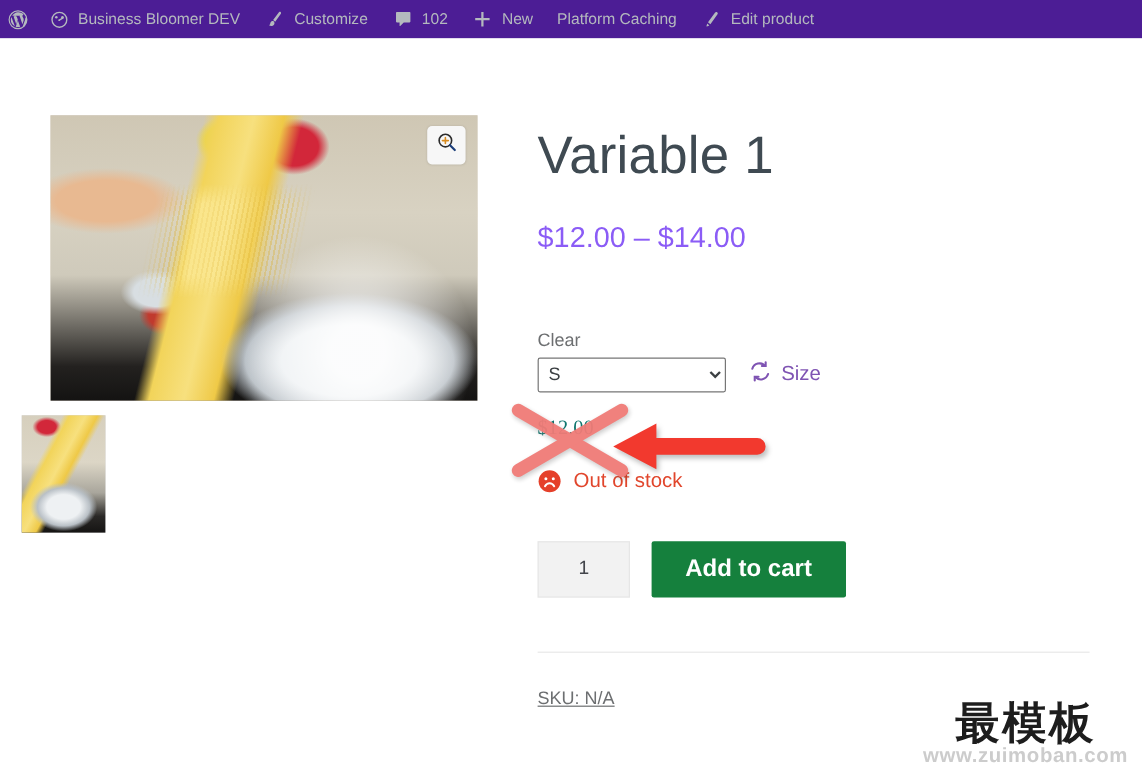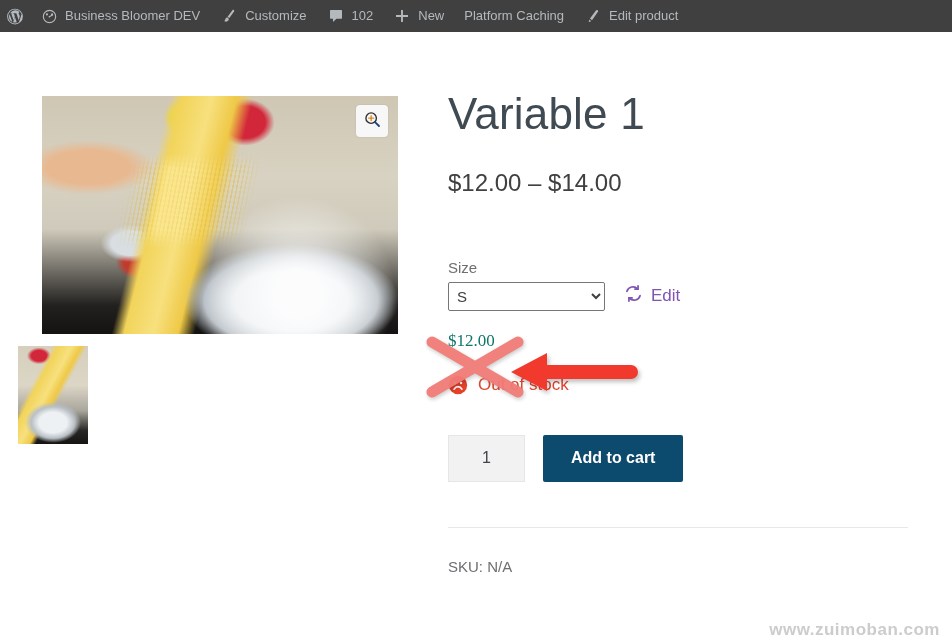--- a/index.html
+++ b/index.html
@@ -8,21 +8,21 @@
     width: 952px; height: 644px;
     overflow: hidden;
     background: #ffffff;
     font-family: "Liberation Sans", sans-serif;
   }
 
   
   #adminbar {
     position: absolute; top: 0; left: 0;
     width: 952px; height: 32px;
-    background: #404040;
+    background: #4c1d95;
     display: flex; align-items: center;
     color: #b4b9be;
     font-size: 13px;
     white-space: nowrap;
   }
   .ab-item {
     display: flex; align-items: center;
     height: 32px; padding: 0 10px;
     color: #b4b9be; text-decoration: none;
     gap: 7px;
@@ -84,30 +84,30 @@
   }
   .photo.thumbshot {
     background:
       radial-gradient(ellipse 50% 26% at 50% 78%, #eef1f3 0 40%, #b9c0c6 62%, rgba(160,168,175,0) 80%),
       linear-gradient(118deg, rgba(245,225,120,0) 28%, #f2d45a 33%, #f7e07e 44%, #efc947 52%, rgba(240,205,80,0) 57%),
       radial-gradient(ellipse 22% 11% at 30% 10%, #d2273a 0 50%, rgba(210,39,58,0) 78%),
       linear-gradient(180deg, #d6cfbd 0%, #dcd6c6 40%, #a9a69c 66%, #2a2826 86%, #151413 100%);
   }
 
   
-  #summary { position: absolute; left: 448px; top: 56px; width: 460px; }
+  #summary { position: absolute; left: 448px; top: 72px; width: 460px; }
   h1#product-title {
     margin: 0; padding: 0;
     font-size: 44px; font-weight: 300;
     color: #3f4a52; letter-spacing: .2px;
     line-height: 1.2;
   }
   #price-range {
     margin-top: 28px;
-    font-size: 24px; color: #404040; font-weight: 400;
+    font-size: 24px; color: #8b5cf6; font-weight: 400;
   }
   #variations { margin-top: 62px; }
   .attr-label { font-size: 15px; color: #6d6f71; margin-bottom: 6px; }
   .attr-row { display: flex; align-items: center; gap: 18px; }
   select#size-select {
     width: 157px; height: 29px;
     font-size: 15px; color: #3c4043;
     padding: 2px 4px;
     border: 1px solid #767676; border-radius: 2px;
     background: #fff;
@@ -128,31 +128,32 @@
 
   #cart-row { margin-top: 40px; display: flex; align-items: stretch; gap: 18px; }
   #qty-input {
     width: 77px; height: 47px;
     border: 1px solid #e6e6e6; background: #f2f2f2;
     text-align: center; font-size: 16px; color: #43454b;
     font-family: "Liberation Sans", sans-serif;
   }
   #add-to-cart {
     height: 47px; padding: 0 28px;
-    background: #0c4a6e; color: #ffffff;
+    background: #15803d; color: #ffffff;
     border: none; border-radius: 2px;
-    font-size: 16px; font-weight: bold;
+    font-size: 20px; font-weight: bold;
     font-family: "Liberation Sans", sans-serif;
     cursor: not-allowed;
   }
   #product-meta {
     margin-top: 45px; padding-top: 26px;
     border-top: 1px solid #e8e8e8;
     font-size: 15px; color: #6d6f71; line-height: 1.75;
     width: 460px;
+    text-decoration: underline;
   }
   #product-meta a { color: #5c6063; text-decoration: underline; }
 
   
   #annotations { position: absolute; inset: 0; pointer-events: none; }
   #annotations svg { position: absolute; overflow: visible; }
 
   
   #watermark {
     position: absolute; right: 12px; bottom: 4px;
@@ -256,35 +257,35 @@
     </div>
   </div>
 
   <div id="summary">
 
     <h1 id="product-title">Variable 1</h1>
 
     <div id="price-range">$12.00 – $14.00</div>
 
     <div id="variations">
-      <div class="attr-label">Size</div>
+      <div class="attr-label">Clear</div>
       <div class="attr-row">
         <select id="size-select">
           <option>S</option>
         </select>
         <a class="clear-link">
           <span>
             <svg width="21" height="21" viewBox="0 0 24 24" fill="none" stroke="#7f54b3" stroke-width="2" stroke-linecap="round">
               <path d="M4.5 9.5A7.2 7.2 0 0 1 16.6 6.6"></path>
               <path d="M19.5 14.5A7.2 7.2 0 0 1 7.4 17.4"></path>
               <path d="M17.2 3.3v3.6h-3.6"></path>
               <path d="M6.8 20.7v-3.6h3.6"></path>
             </svg>
           </span>
-          <span>Edit</span>
+          <span>Size</span>
         </a>
       </div>
 
       <div id="single-variation">
         <div id="variation-price">$12.00</div>
 
         <div id="stock-row">
           <span class="sad-icon">
             <svg width="20" height="20" viewBox="0 0 24 24">
               <circle cx="12" cy="12" r="11" fill="#e5402a"></circle>
@@ -317,16 +318,17 @@
     </svg>
 
     <svg style="left:505px; top:316px;" width="140" height="48" viewBox="0 0 140 48">
       <g fill="#f2392e" filter="drop-shadow(2px 3px 2px rgba(0,0,0,0.25))">
         <path d="M6 24 L42 5 L42 17 L126 17 A7 7 0 0 1 126 31 L42 31 L42 43 Z"></path>
       </g>
     </svg>
   </div>
 
   <div id="watermark">
+    <div id="wm-cn">最模板</div>
     <div id="wm-url">www.zuimoban.com</div>
   </div>
 
 </div>
 
 </body></html>

